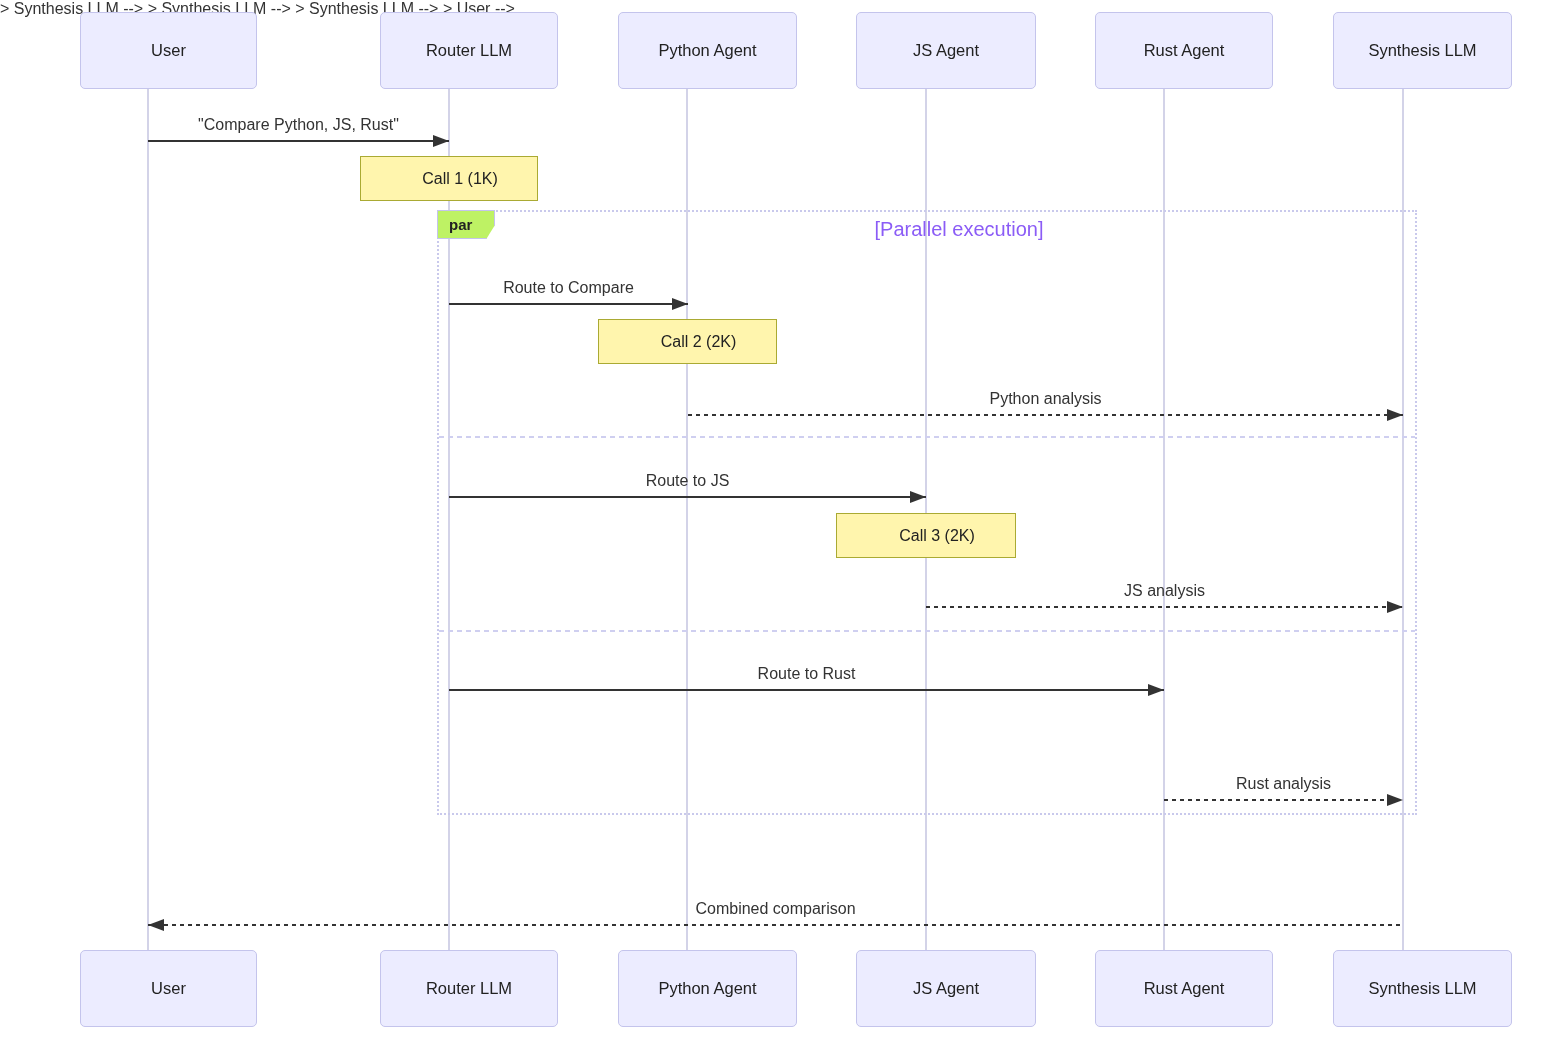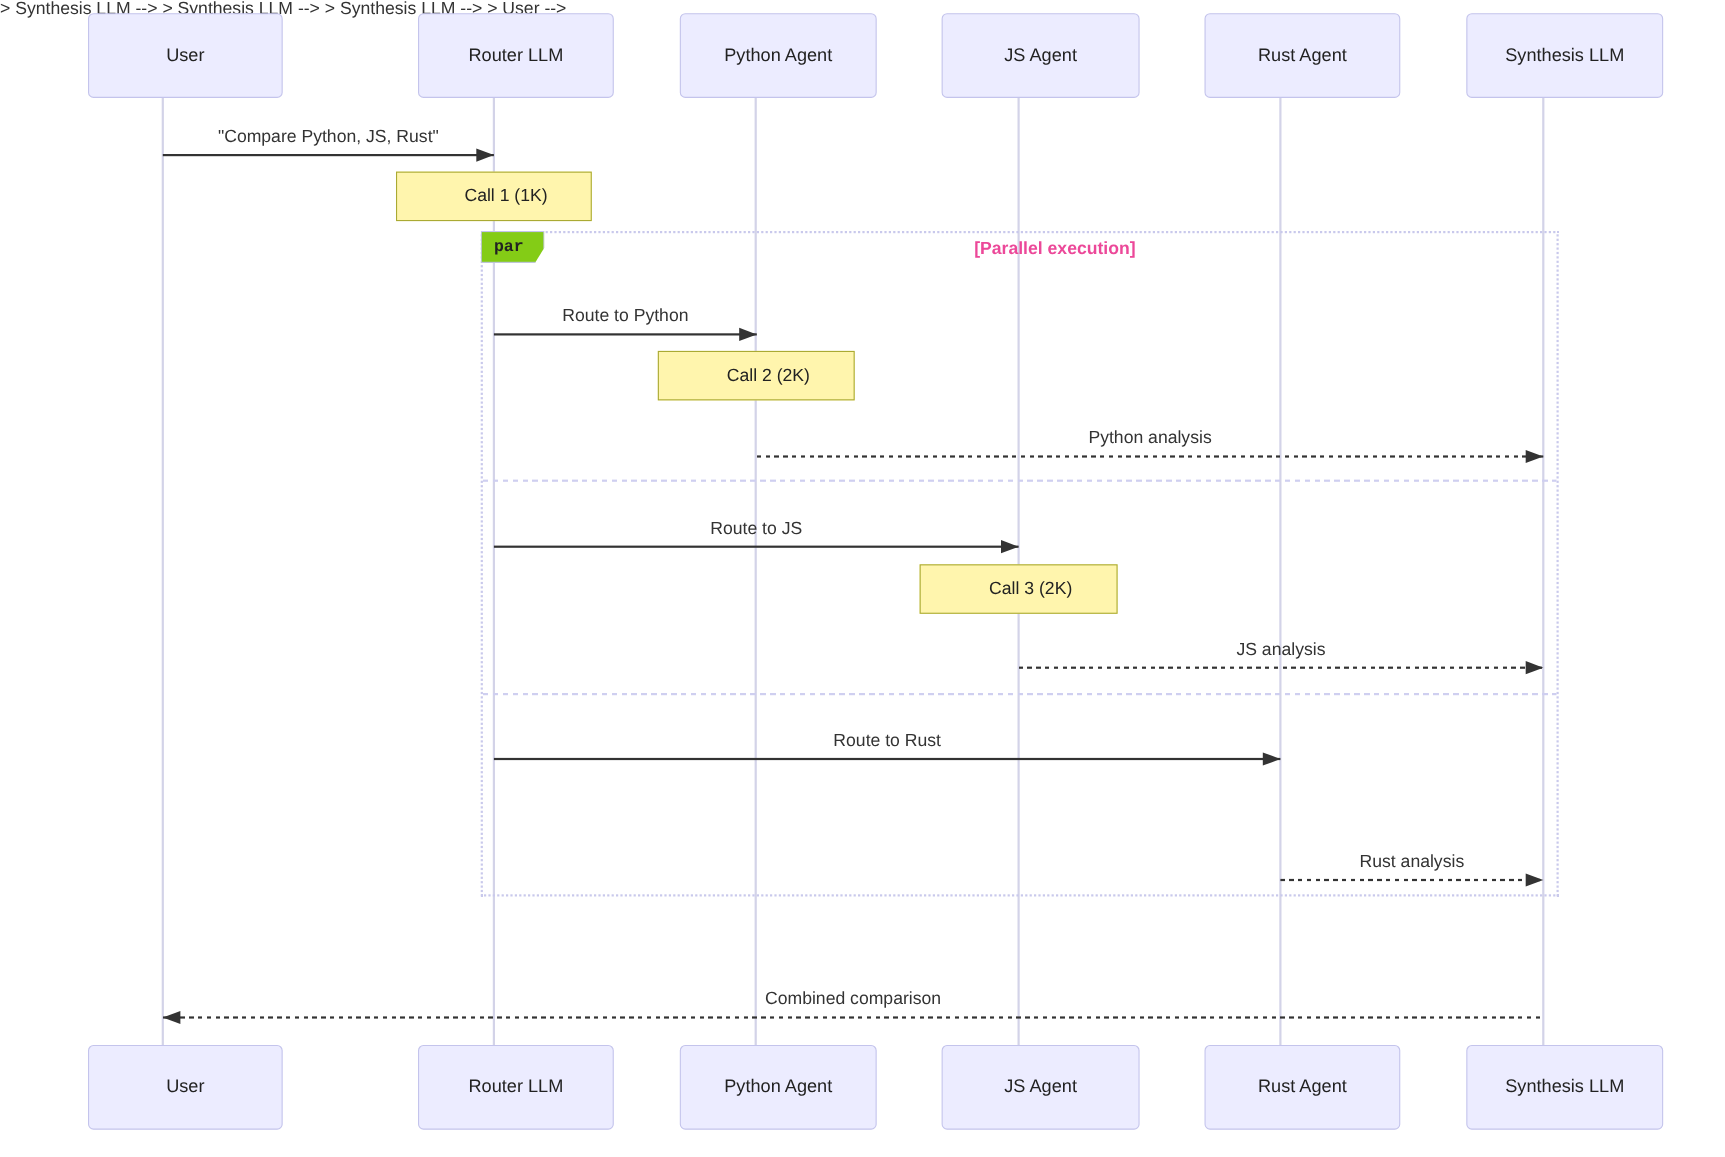--- a/index.html
+++ b/index.html
@@ -95,41 +95,40 @@
     height: 605px;
     border: 2px dotted #c9c9ec;
     box-sizing: border-box;
   }
   .par-label {
     position: absolute;
     left: -2px;
     top: -2px;
     width: 58px;
     height: 29px;
-    background: #84cc16;
+    background: #bef264;
     border: 1px solid #c4c4ec;
     clip-path: polygon(0 0, 100% 0, 100% 52%, 85% 100%, 0 100%);
     font-size: 15px;
     font-weight: bold;
     color: #222;
     display: flex;
     align-items: center;
     padding-left: 11px;
     box-sizing: border-box;
-    font-family: Liberation Mono, monospace;
   }
   .par-condition {
     position: absolute;
     left: 520px;
     top: 6px;
     transform: translateX(-50%);
     white-space: nowrap;
-    font-size: 16px;
-    font-weight: 700;
-    color: #ec4899;
+    font-size: 20px;
+    font-weight: 400;
+    color: #8b5cf6;
   }
   .par-divider {
     position: absolute;
     left: 0;
     right: 0;
     height: 2px;
     background: repeating-linear-gradient(90deg, #cfcff0 0 5px, transparent 5px 9px);
   }
 </style>
 </head>
@@ -180,21 +179,21 @@
     <div class="arrowhead right"></div>
   </div>
 
   
   <div class="note" style="left:360px; top:156px; width:178px">
       <span>Call 1 (1K)</span>
     </div>
 
   
   <div class="message" style="left:449px; top:278px; width:239px">
-    <div class="msg-label">Route to Python</div>
+    <div class="msg-label">Route to Compare</div>
     <div class="msg-line solid"></div>
     <div class="arrowhead right"></div>
   </div>
 
   
   <div class="note" style="left:598px; top:319px; width:179px">
       <span>Call 2 (2K)</span>
     </div>
 
   &gt; Synthesis LLM --&gt;

